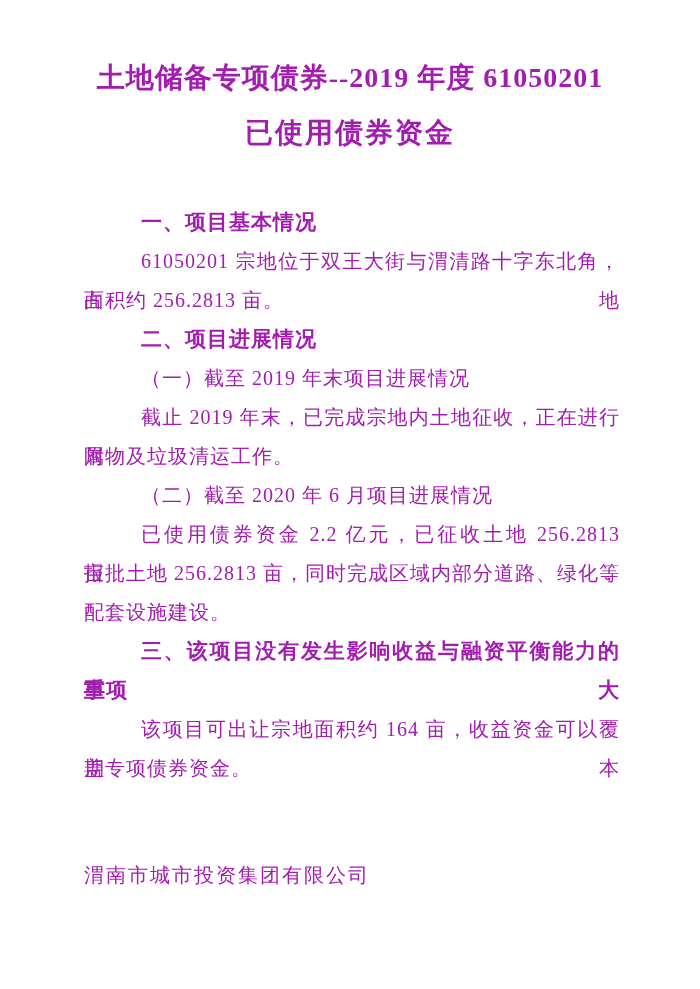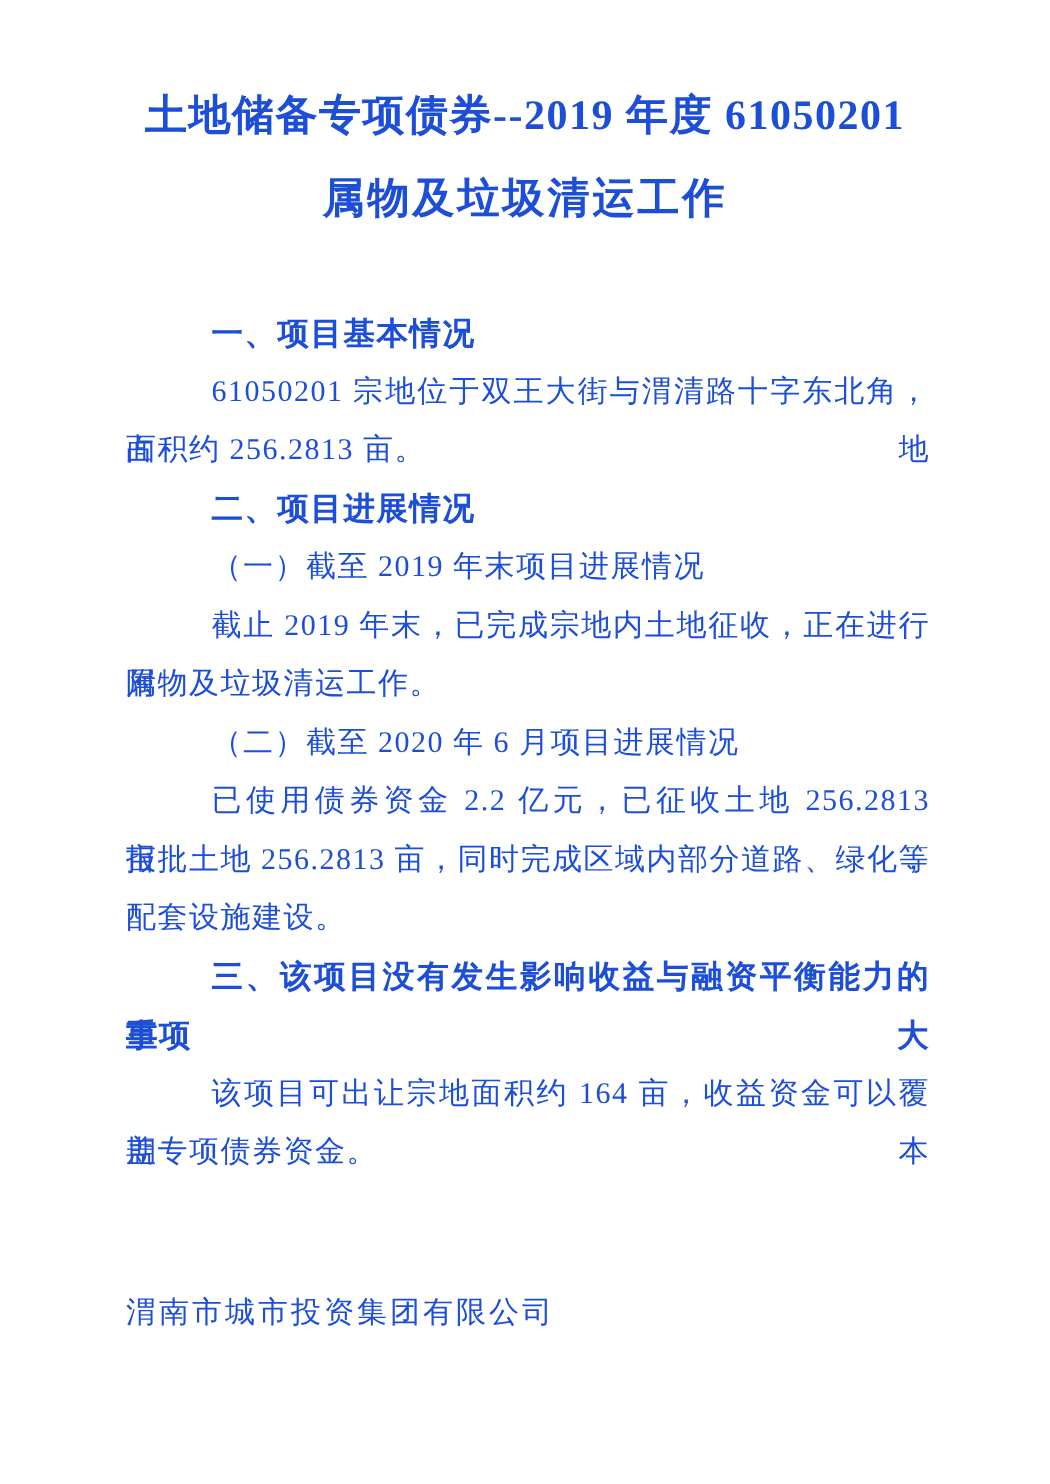--- a/index.html
+++ b/index.html
@@ -1,21 +1,21 @@
 <!DOCTYPE html>
 <html><head>
 <meta charset="utf-8">
 <style>
   html, body { margin: 0; padding: 0; background: #ffffff; }
   .page {
     position: relative;
     width: 700px;
     height: 989px;
     background: #ffffff;
-    color: #1d4ed8;
+    color: #a21caf;
     font-family: "Liberation Serif", "DejaVu Serif", serif;
     overflow: hidden;
   }
   .title-block { text-align: center; font-weight: bold; }
   .title-line1 {
     margin-top: 57px;
     font-size: 28px;
     line-height: 42px;
     letter-spacing: 1px;
   }
@@ -62,21 +62,21 @@
     padding-right: 190px;
   }
 </style>
 </head>
 <body>
 
 <div class="page">
 
   <div class="title-block">
     <div class="title-line1">土地储备专项债券--2019 年度 61050201</div>
-    <div class="title-line2">属物及垃圾清运工作</div>
+    <div class="title-line2">已使用债券资金</div>
   </div>
 
   <div class="content">
 
     <div class="line hs ind">一、项目基本情况</div>
     <div class="line jl ind">61050201 宗地位于双王大街与渭清路十字东北角，占地</div>
     <div class="line">面积约 256.2813 亩。</div>
 
     <div class="line hs ind">二、项目进展情况</div>
 

